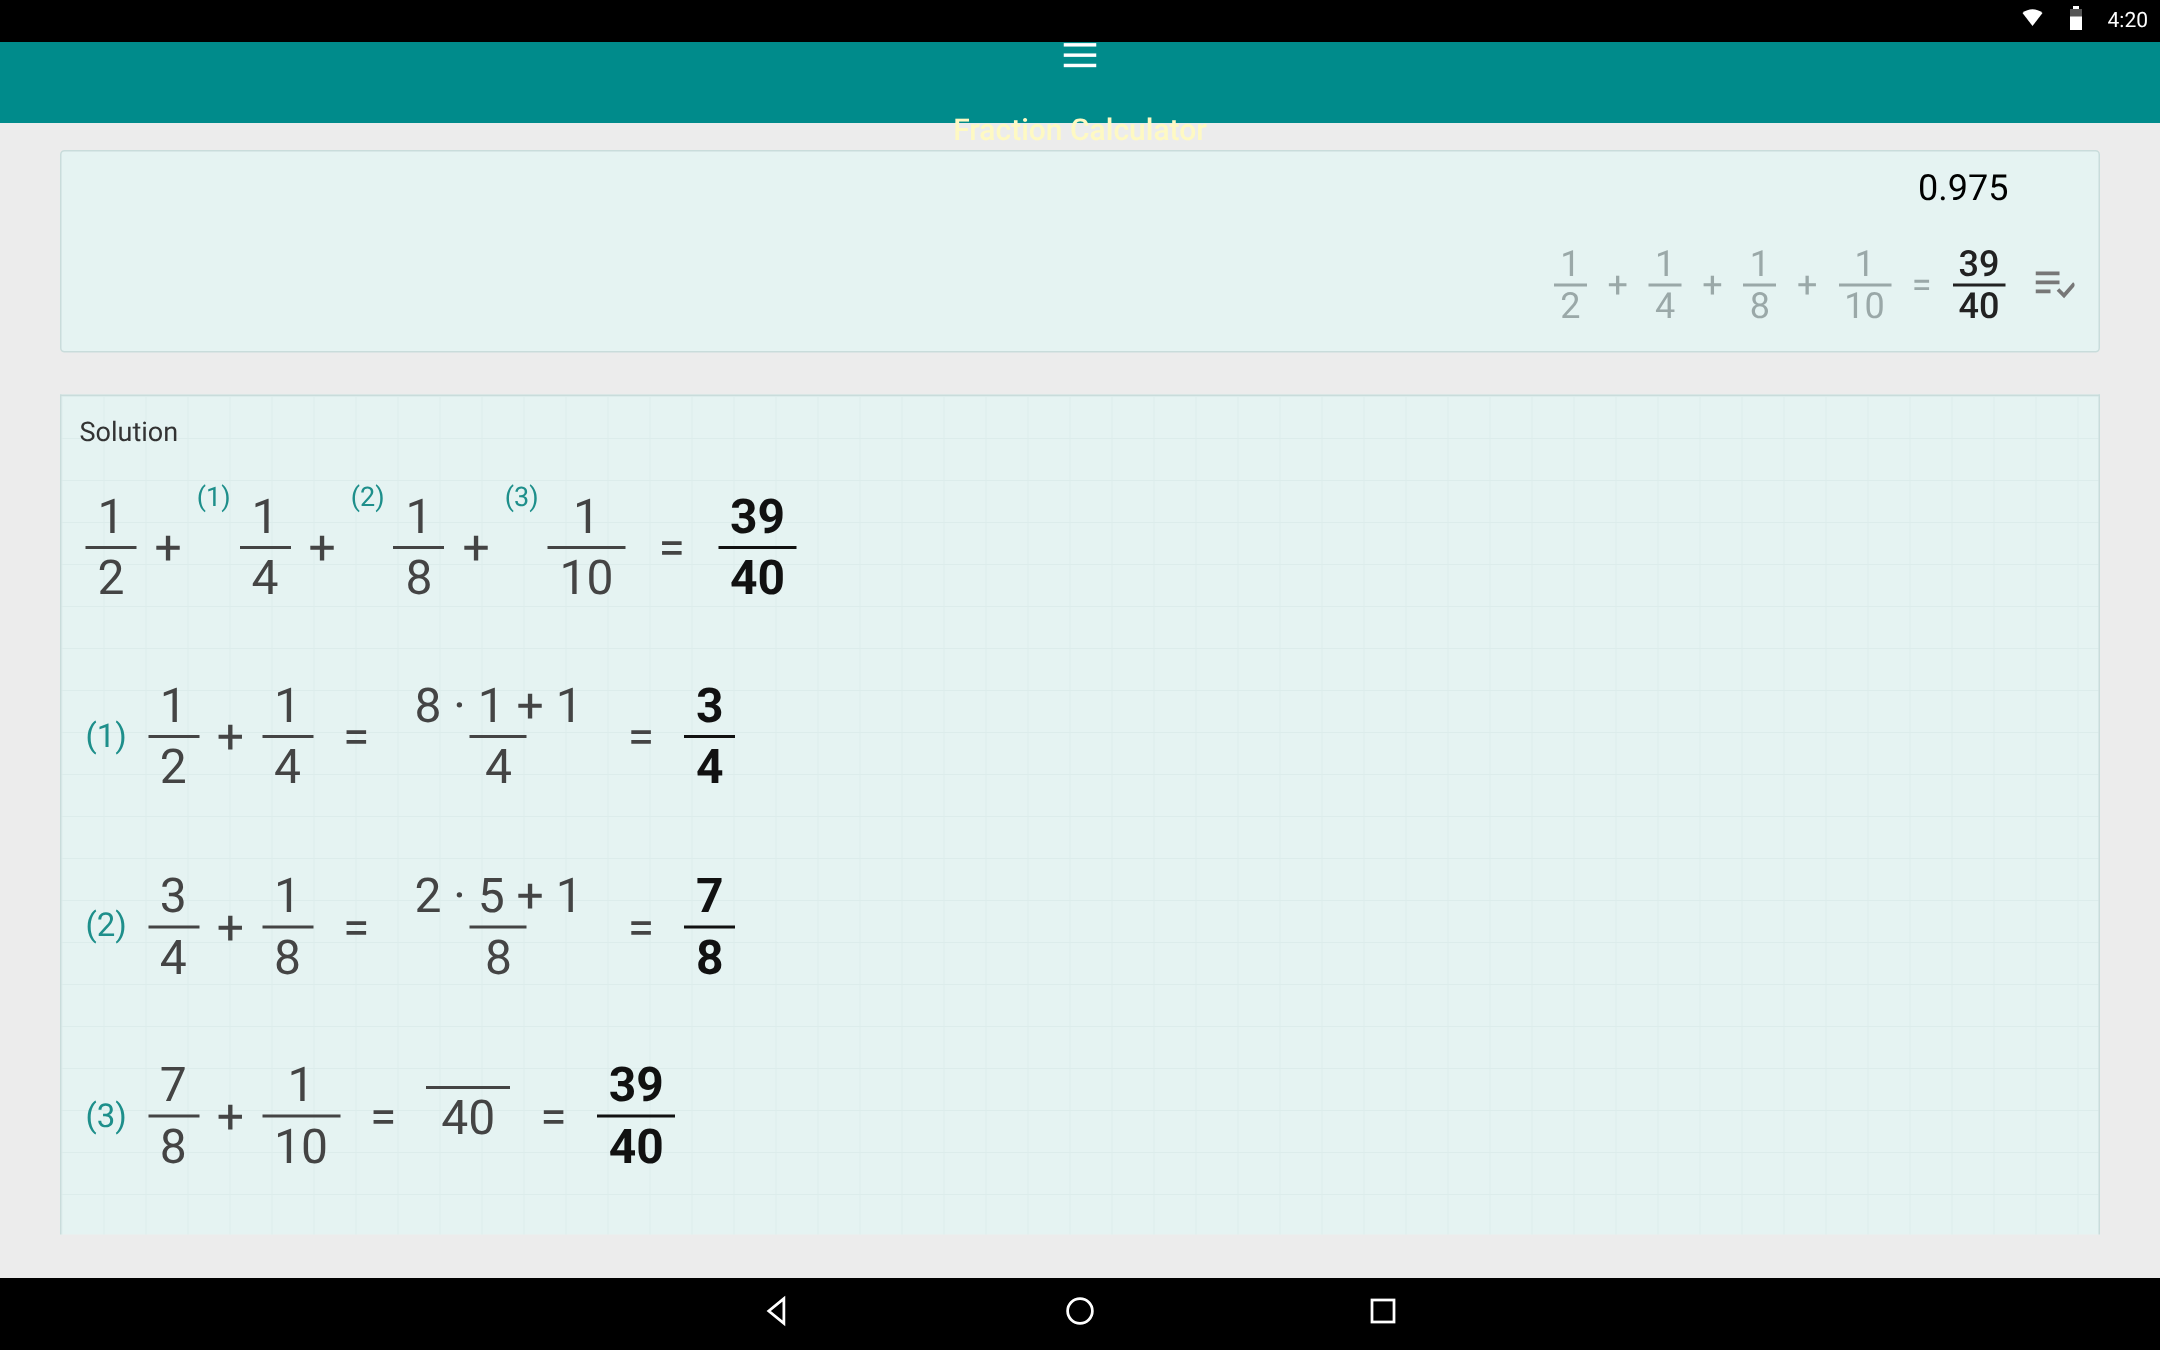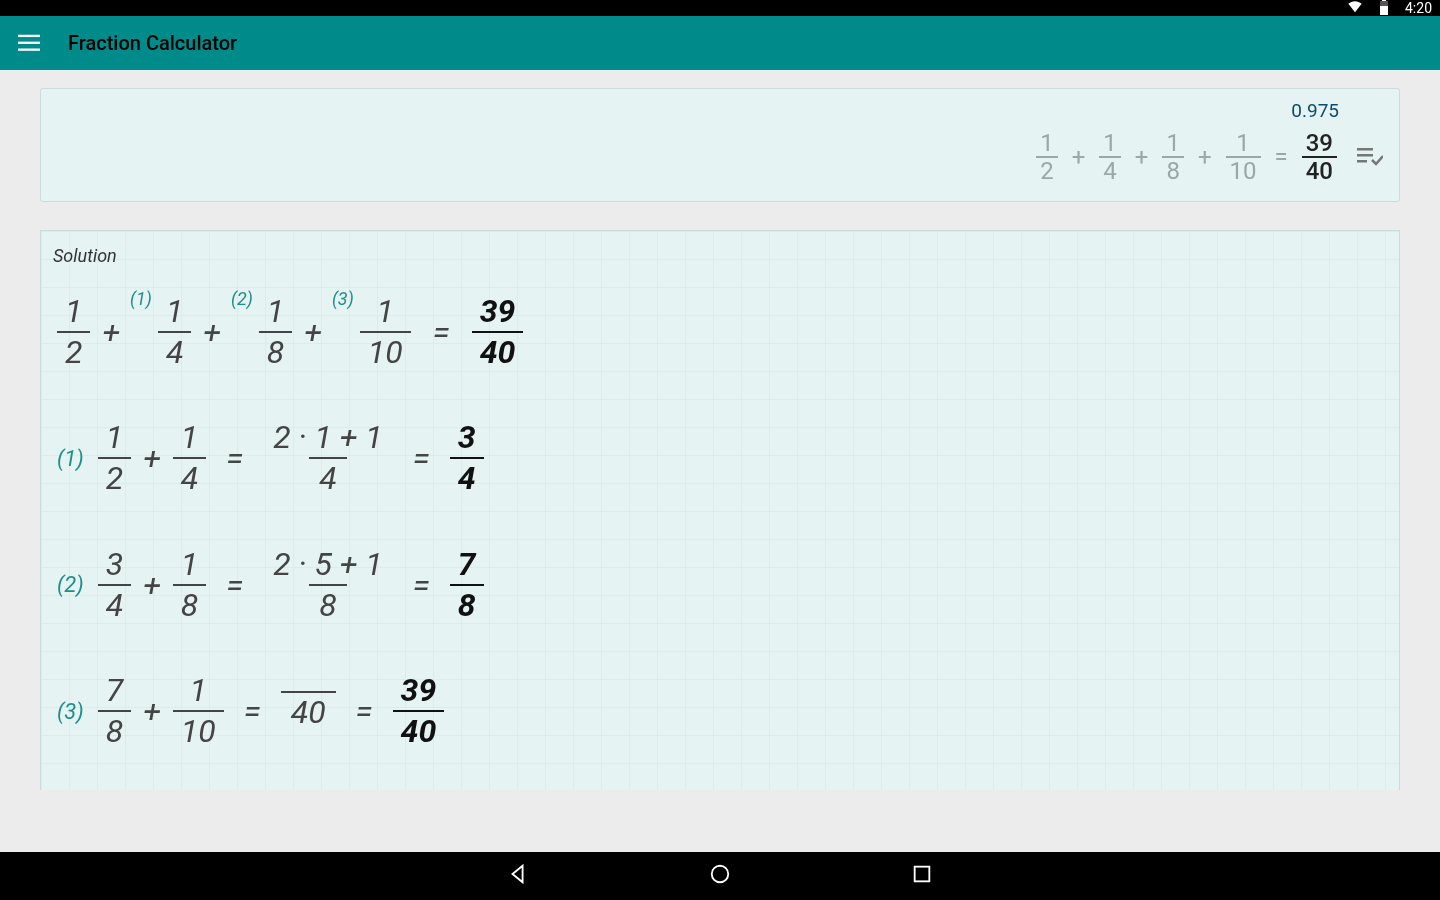--- a/index.html
+++ b/index.html
@@ -6,56 +6,57 @@
     body {
       width: 1440px;
       height: 900px;
       font-family: Roboto, Arial, sans-serif;
       background: #ececec;
       overflow: hidden;
       position: relative;
     }
     .status-bar {
       background: #000;
-      height: 16px;
+      height: 28px;
       display: flex;
       justify-content: flex-end;
       align-items: center;
       padding: 0 8px;
       color: #fff;
       font-size: 14px;
       gap: 16px;
     }
     .status-bar .wifi-icon svg { width: 16px; height: 16px; }
     .status-bar .battery-icon svg { width: 10px; height: 16px; }
     .app-bar {
       background: #008b8b;
       height: 54px;
       display: flex;
       align-items: center;
-      color: #000000;
+      color: #fef9c3;
       padding: 0 18px;
       gap: 28px;
+      flex-direction: column;
     }
     .hamburger-icon { display:flex; align-items:center; }
     .hamburger-icon svg { width: 22px; height: 18px; }
     .app-title { font-size: 20px; font-weight: 500; }
     .content {
       padding: 18px 40px 0 40px;
     }
     .result-card {
       background: #e5f3f2;
       border: 1px solid #c9dcdb;
       border-radius: 3px;
       padding: 10px 16px 16px 16px;
       display: flex;
       flex-direction: column;
       align-items: flex-end;
     }
-    .decimal-row { color: #0c4a6e; font-size: 19px; margin-bottom: 8px; padding-right: 44px;}
+    .decimal-row { color: #000000; font-size: 24px; margin-bottom: 24px; padding-right: 44px;}
     .equation-row {
       display: flex;
       align-items: center;
       gap: 10px;
       font-size: 24px;
     }
     .frac {
       display: inline-flex;
       flex-direction: column;
       align-items: center;
@@ -75,21 +76,20 @@
       border: 1px solid #c9dcdb;
       border-top: 1px solid #c9dcdb;
       border-bottom: none;
       padding: 14px 12px 30px 12px;
       position: relative;
       min-height: 560px;
       background-image:
         linear-gradient(#dceceb 1px, transparent 1px),
         linear-gradient(90deg, #dceceb 1px, transparent 1px);
       background-size: 28px 28px;
-      font-style: italic;
     }
     .solution-title { font-size: 18px; color: #333; margin-bottom: 26px; }
     .math-row {
       display: flex;
       align-items: center;
       gap: 8px;
       font-size: 32px;
       color: #444;
       margin-bottom: 46px;
       padding-left: 4px;
@@ -233,21 +233,21 @@
         <span class="num">1</span>
         <span class="den">2</span>
       </span>
       <span class="op">+</span>
       <span class="frac big-frac">
         <span class="num">1</span>
         <span class="den">4</span>
       </span>
       <span class="op" style="margin:0 8px">=</span>
       <span class="frac big-frac expr-frac">
-        <span class="num">2 · 1 + 1</span>
+        <span class="num">8 · 1 + 1</span>
         <span class="den">4</span>
       </span>
       <span class="op" style="margin:0 8px">=</span>
       <span class="frac big-frac bold">
         <span class="num">3</span>
         <span class="den">4</span>
       </span>
     </div>
 
     <div class="math-row">

